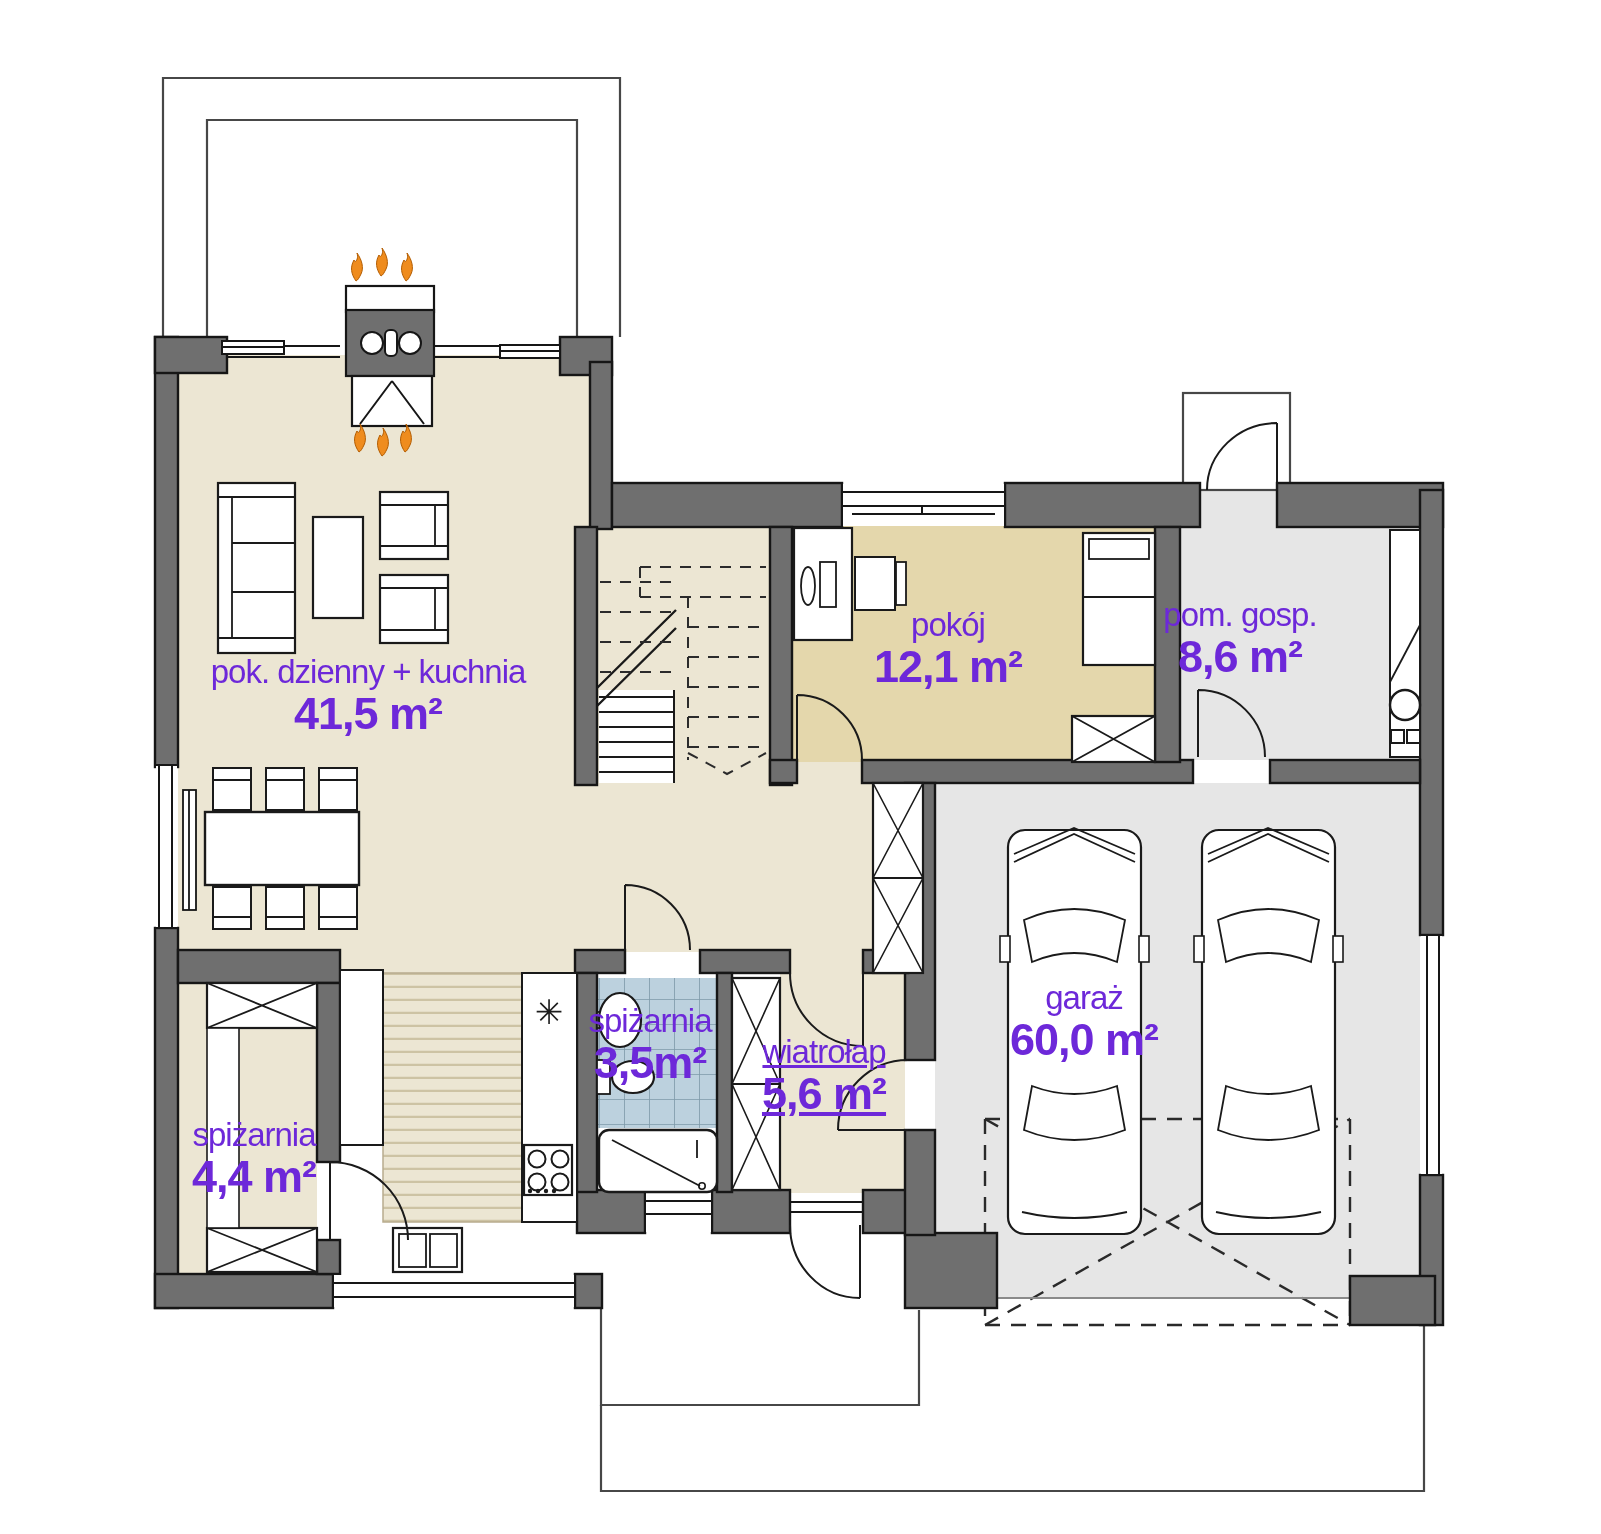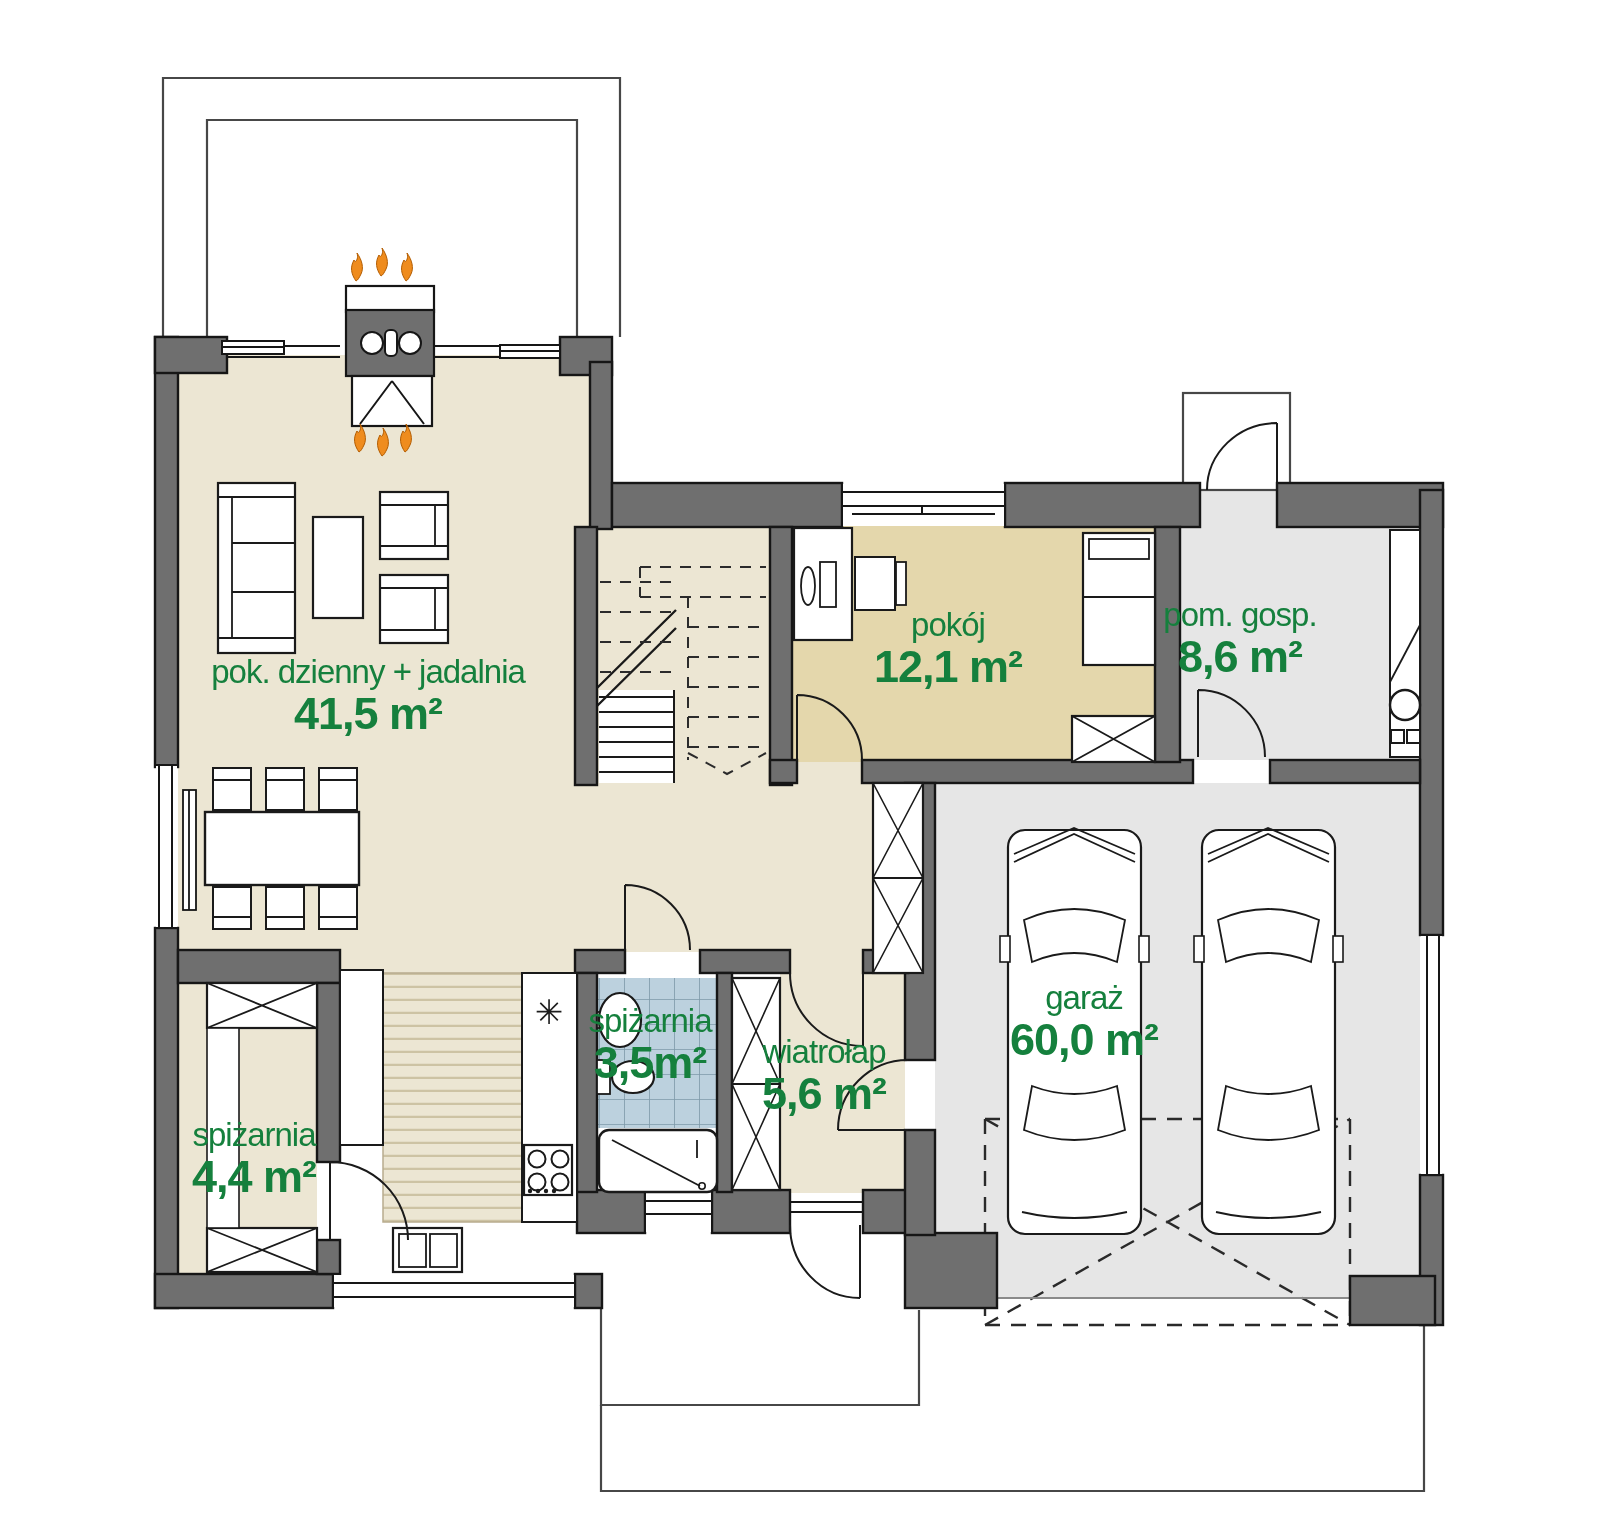--- a/index.html
+++ b/index.html
@@ -1,20 +1,20 @@
 <!DOCTYPE html>
 <html><head>
 <meta charset="utf-8">
 <style>
   html,body{margin:0;padding:0;background:#ffffff;}
   body{font-family:"Liberation Sans","DejaVu Sans",sans-serif;}
   .plan-wrap{position:relative;width:1601px;height:1534px;background:#ffffff;overflow:hidden;}
   .plan-wrap svg{position:absolute;left:0;top:0;}
   .labels{position:absolute;left:0;top:0;width:100%;height:100%;pointer-events:none;}
-  .room-label{position:absolute;transform:translate(-50%,0);text-align:center;color:#15803d;white-space:nowrap;}
+  .room-label{position:absolute;transform:translate(-50%,0);text-align:center;color:#6d28d9;white-space:nowrap;}
   .rname{display:block;font-size:33px;letter-spacing:-1px;line-height:1.05;font-weight:400;}
   .rarea{display:block;font-size:45px;font-weight:bold;letter-spacing:-1px;line-height:1.05;}
   .appliance-star{position:absolute;font-size:34px;color:#1c1c1c;transform:translate(-50%,-50%);}
 </style>
 </head>
 <body>
 
 <div class="plan-wrap">
 <svg width="1601" height="1534" viewBox="0 0 1601 1534">
   <defs>
@@ -312,40 +312,40 @@
           <path d="M1277,490 V423 M1207,490 A70,67 0 0 1 1277,423"></path>
         </g>
     <g>
           <path d="M330,1240 V1162 M330,1162 A78,78 0 0 1 408,1240"></path>
         </g>
   </g>
 </svg>
 
 <div class="labels">
   <div class="room-label" style="left:368px;top:655px;">
-    <span class="rname">pok. dzienny + jadalnia</span>
+    <span class="rname">pok. dzienny + kuchnia</span>
     <span class="rarea">41,5 m²</span>
   </div>
   <div class="room-label" style="left:948px;top:608px;">
     <span class="rname">pokój</span>
     <span class="rarea">12,1 m²</span>
   </div>
   <div class="room-label" style="left:1240px;top:598px;">
     <span class="rname">pom. gosp.</span>
     <span class="rarea">8,6 m²</span>
   </div>
   <div class="room-label" style="left:1084px;top:981px;">
     <span class="rname">garaż</span>
     <span class="rarea">60,0 m²</span>
   </div>
   <div class="room-label" style="left:650px;top:1004px;">
     <span class="rname">spiżarnia</span>
     <span class="rarea">3,5m²</span>
   </div>
-  <div class="room-label" style="left:824px;top:1035px;">
+  <div class="room-label" style="left:824px;top:1035px;text-decoration:underline;">
     <span class="rname">wiatrołap</span>
     <span class="rarea">5,6 m²</span>
   </div>
   <div class="room-label" style="left:254px;top:1118px;">
     <span class="rname">spiżarnia</span>
     <span class="rarea">4,4 m²</span>
   </div>
   <span class="appliance-star" style="left:549px;top:1012px;">✳</span>
 </div>
 </div>

